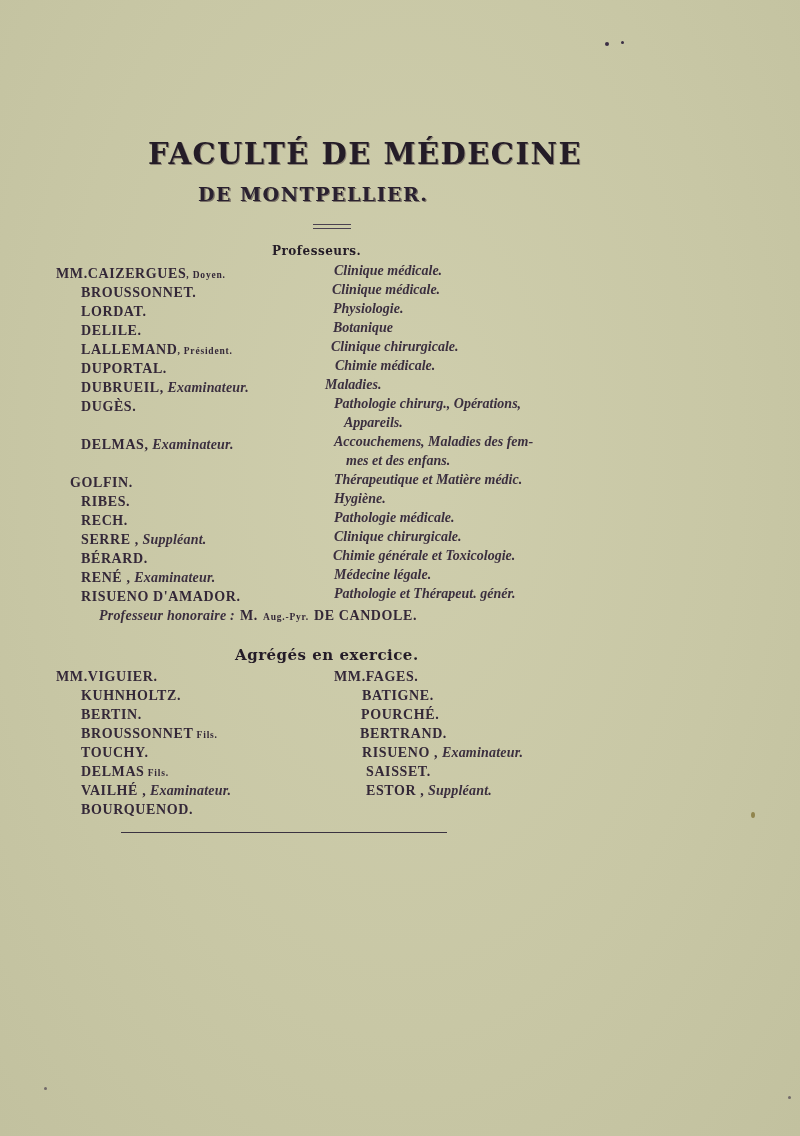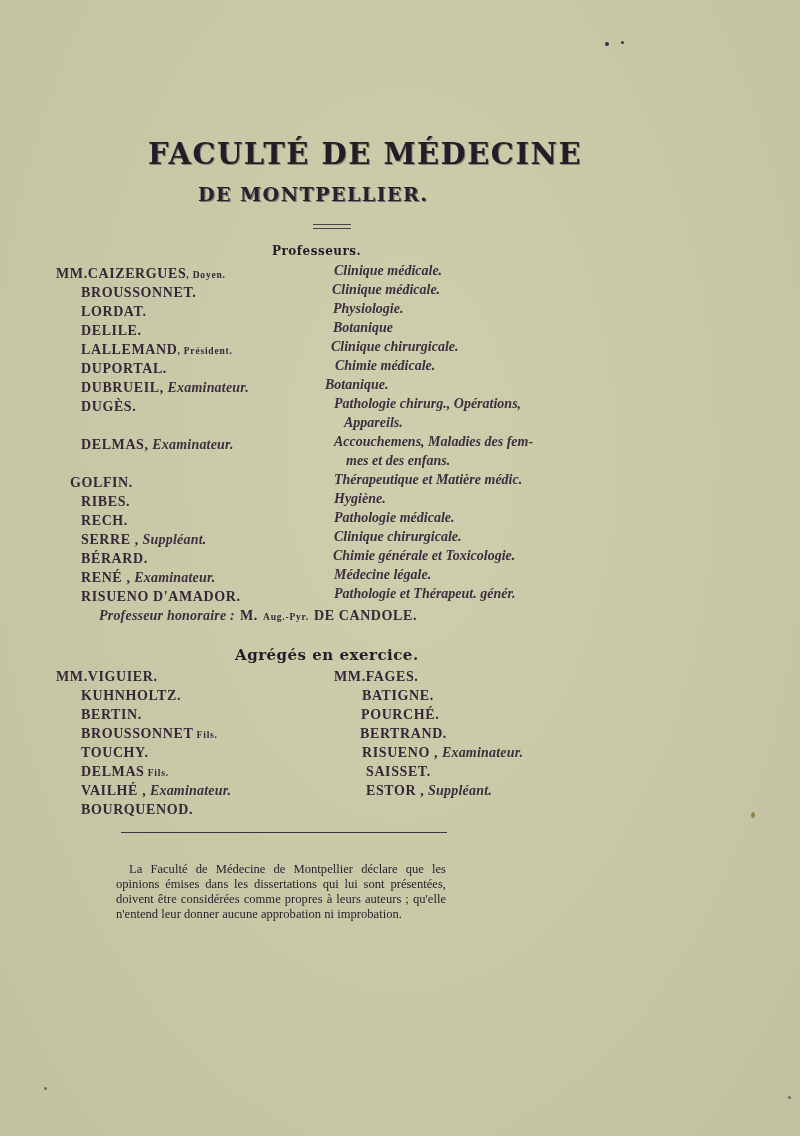--- a/index.html
+++ b/index.html
@@ -97,21 +97,21 @@
     <div class="subj" style="left:331px; top:339px;">Clinique chirurgicale.</div>
 
     <div class="row" style="left:81px; top:358px;">
       <span class="nm">DUPORTAL.</span>
     </div>
     <div class="subj" style="left:335px; top:358px;">Chimie médicale.</div>
 
     <div class="row" style="left:81px; top:377px;">
       <span class="nm">DUBRUEIL,</span><span class="it"> Examinateur.</span>
     </div>
-    <div class="subj" style="left:325px; top:377px;">Botanique.</div>
+    <div class="subj" style="left:325px; top:377px;">Maladies.</div>
 
     <div class="row" style="left:81px; top:396px;">
       <span class="nm">DUGÈS.</span>
     </div>
     <div class="subj" style="left:334px; top:396px;">Pathologie chirurg., Opérations,</div>
     <div class="subj" style="left:344px; top:415px;">Appareils.</div>
 
     <div class="row" style="left:81px; top:434px;">
       <span class="nm">DELMAS,</span><span class="it"> Examinateur.</span>
     </div>
@@ -209,20 +209,19 @@
     <div class="row" style="left:366px; top:761px;">
       <span class="nm">SAISSET.</span>
     </div>
     <div class="row" style="left:366px; top:780px;">
       <span class="nm">ESTOR ,</span><span class="it"> Suppléant.</span>
     </div>
   </div>
 
   <div class="rule"></div>
 
-  <p class="notice">La Faculté de Médecine de Montpellier déclare que les opinions émises dans les dissertations qui lui sont présentées, doivent être considérées comme propres à leurs auteurs ; qu'elle n'entend leur donner aucune approbation ni improbation.</p>
 
   <div class="speck" style="left:605px; top:42px; width:4px; height:4px;"></div>
   <div class="speck" style="left:621px; top:41px; width:3px; height:3px;"></div>
   <div class="speck" style="left:788px; top:1096px; width:3px; height:3px; opacity:.6;"></div>
   <div class="speck" style="left:44px; top:1087px; width:3px; height:3px; opacity:.6;"></div>
   <div class="speck" style="left:751px; top:812px; width:4px; height:6px; background:#7a6a2a; opacity:.7;"></div>
 </div>
 
 </body></html>

